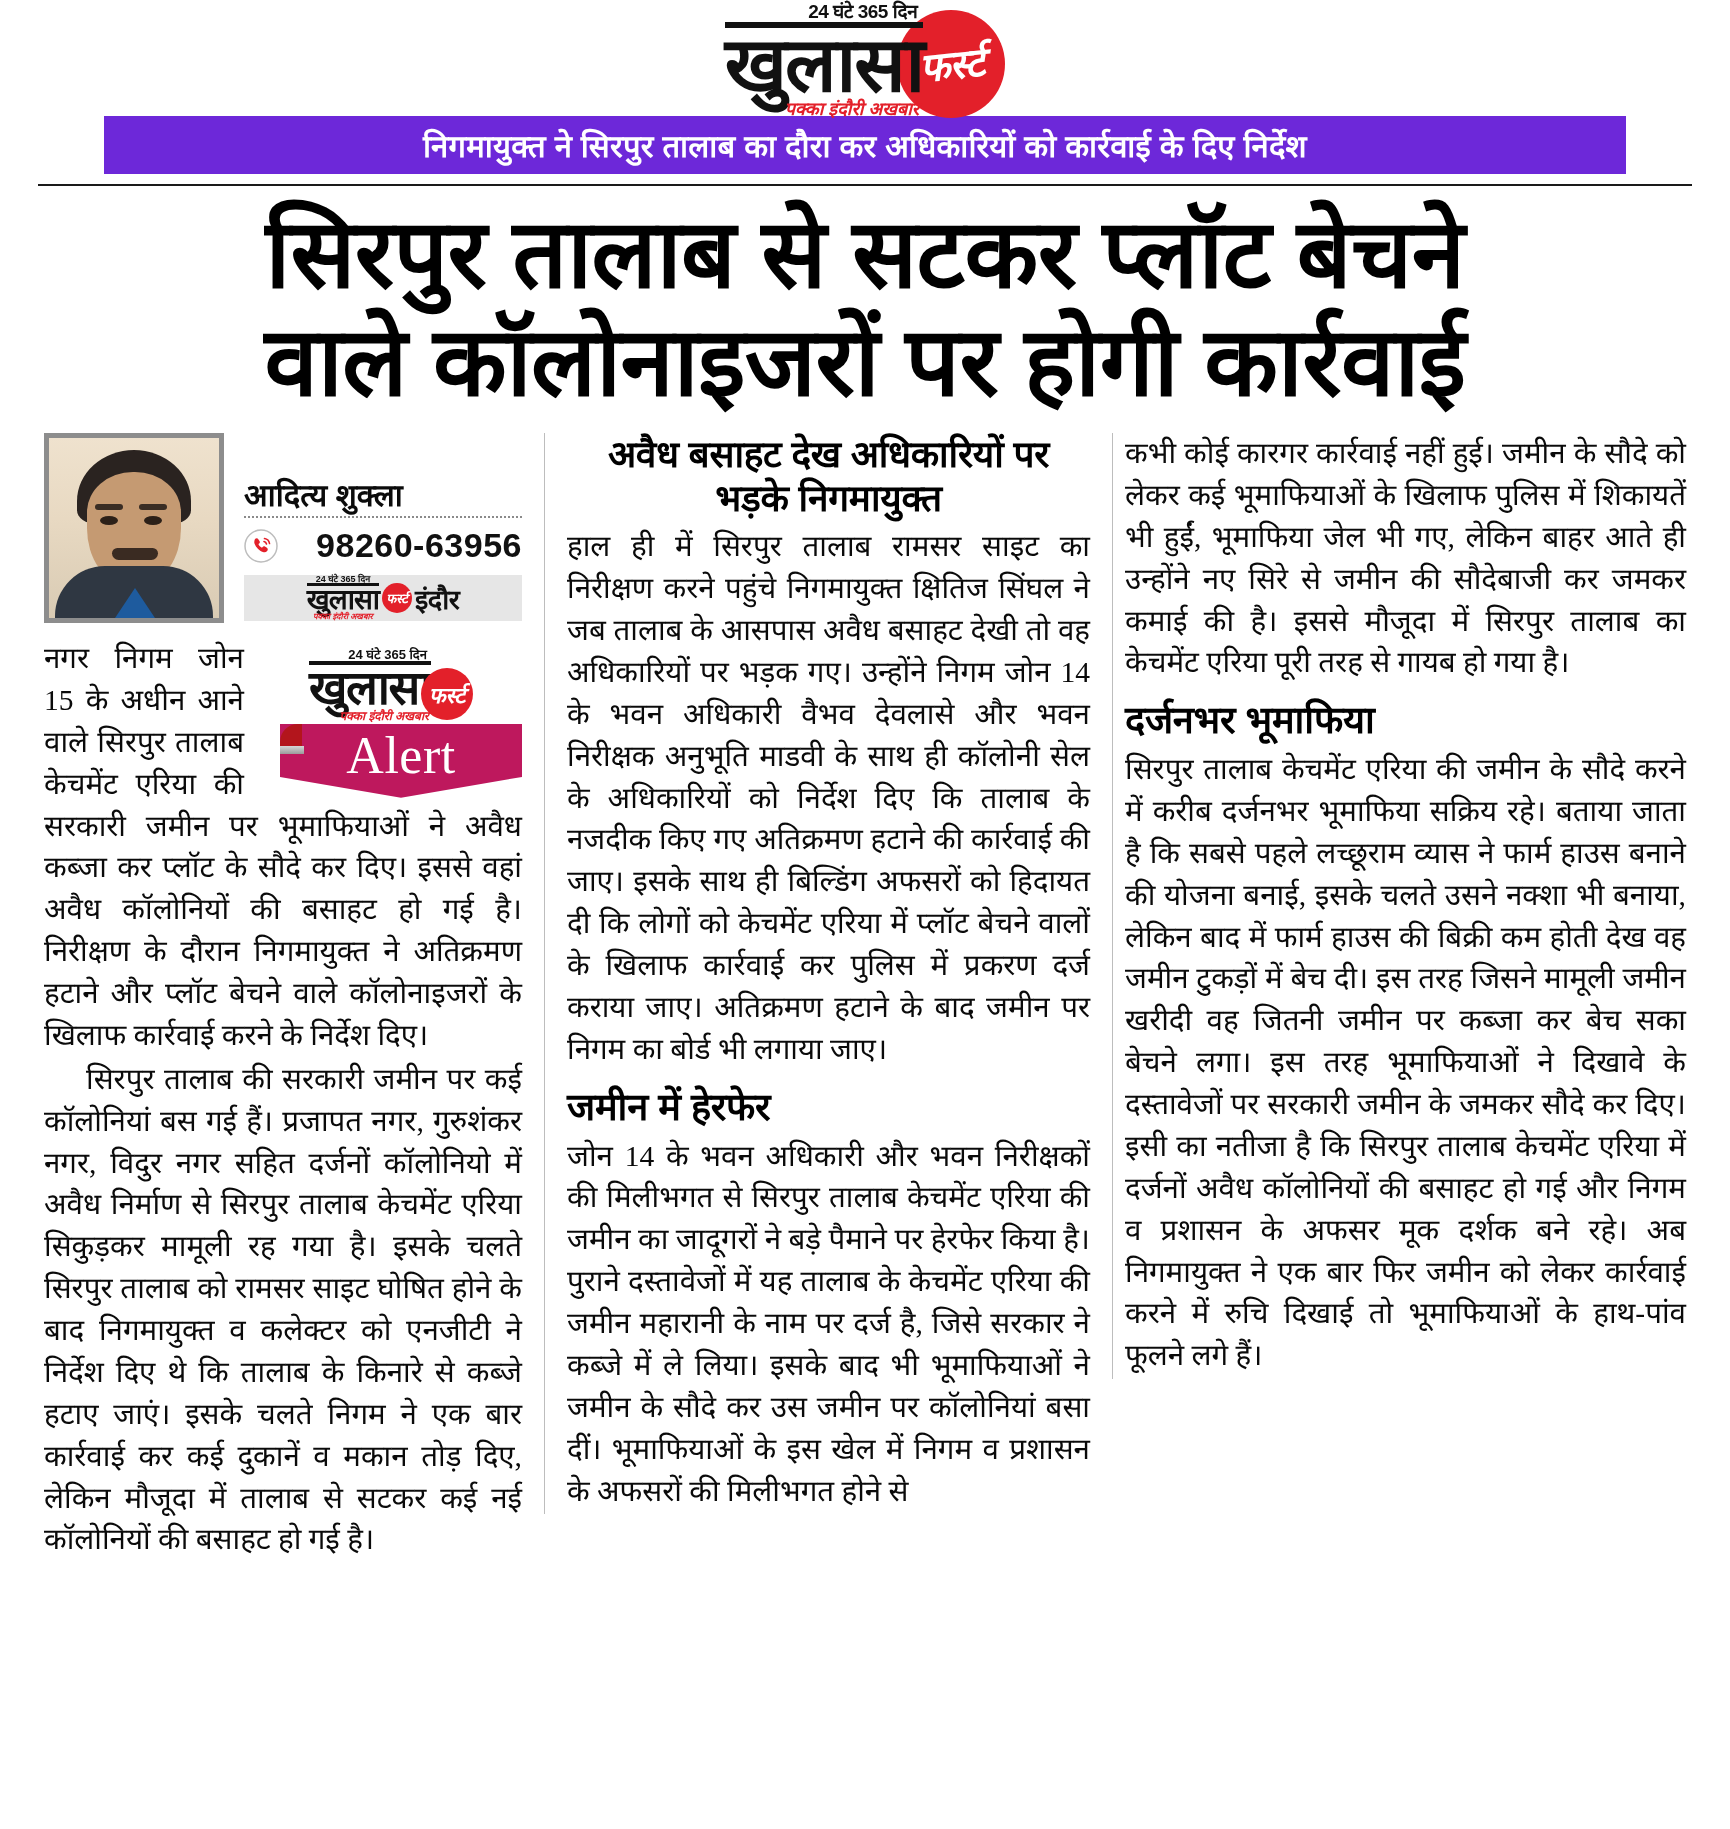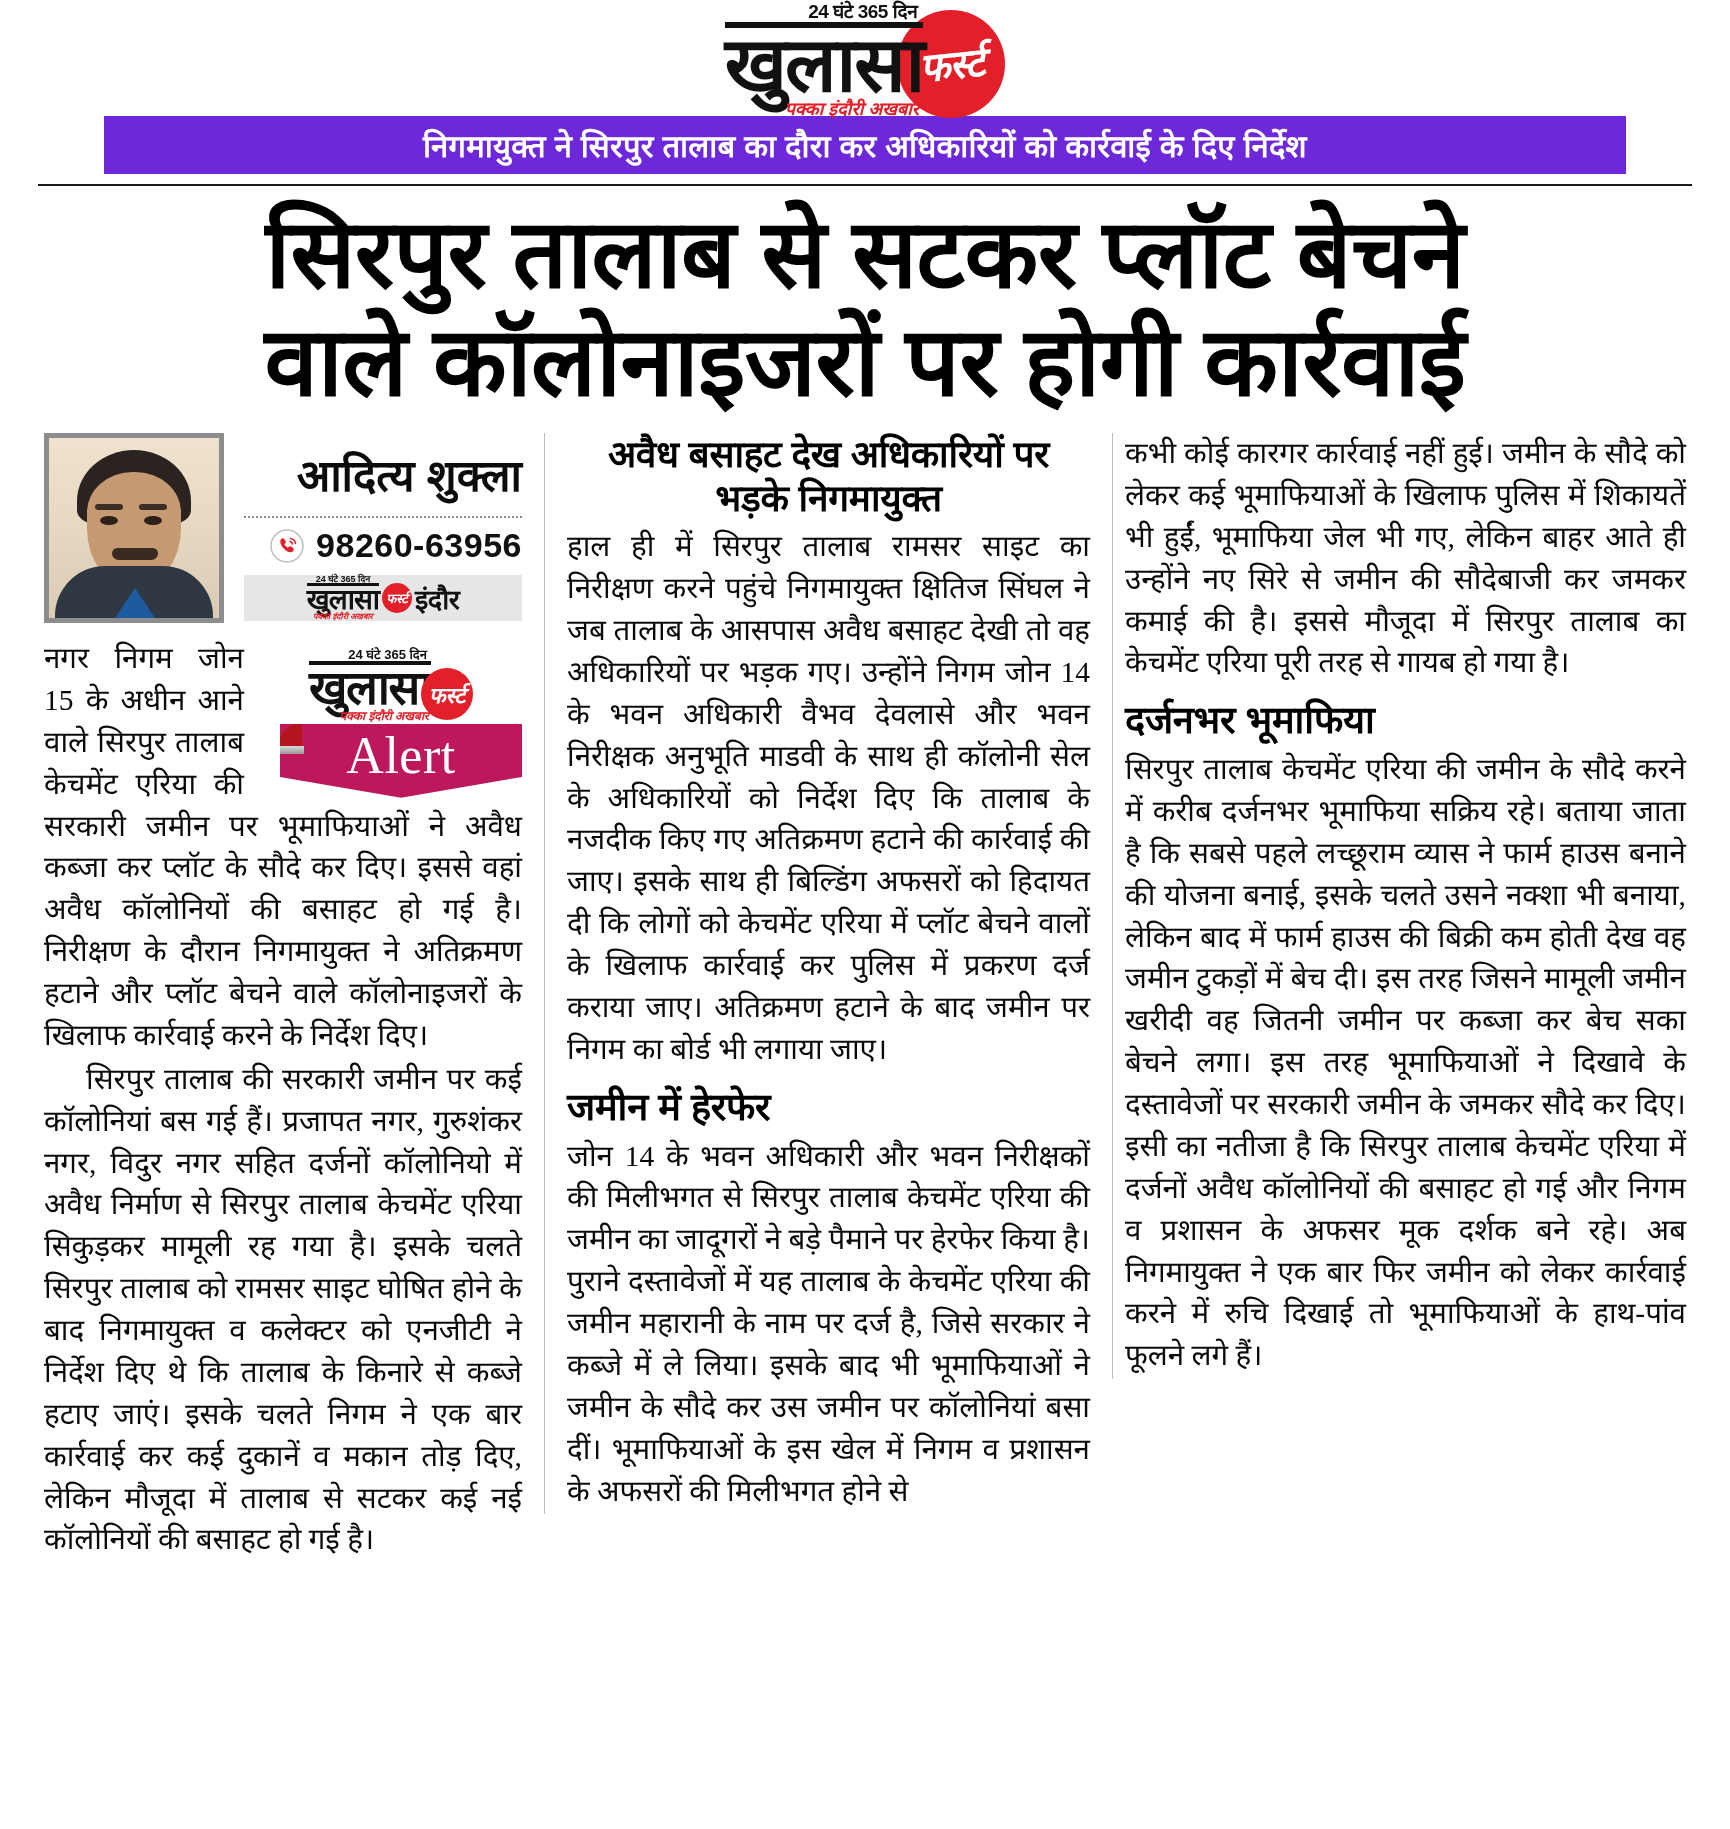--- a/index.html
+++ b/index.html
@@ -229,34 +229,34 @@
     padding-left: 20px;
     display: flex;
     flex-direction: column;
     justify-content: flex-end;
     height: 190px;
     padding-bottom: 2px;
   }
   .author-name {
     font-family: "Liberation Sans", sans-serif;
     font-weight: bold;
-    font-size: 44px;
-    text-align: right;
+    font-size: 31px;
+    text-align: left;
     color: #0b0b0b;
     line-height: 1.1;
-    margin-bottom: 16px;
+    margin-bottom: 3px;
   }
   .dotted-rule {
     border-top: 2px dotted #8a8a8a;
     margin: 0 0 8px 0;
   }
   .author-phone {
     display: flex;
     align-items: center;
-    justify-content: flex-end;
+    justify-content: space-between;
     gap: 12px;
     font-family: "Liberation Sans", sans-serif;
     font-size: 34px;
     font-weight: bold;
     color: #111;
     letter-spacing: 0.5px;
     margin-bottom: 10px;
   }
   .phone-icon {
     width: 34px; height: 34px; flex: 0 0 auto;

